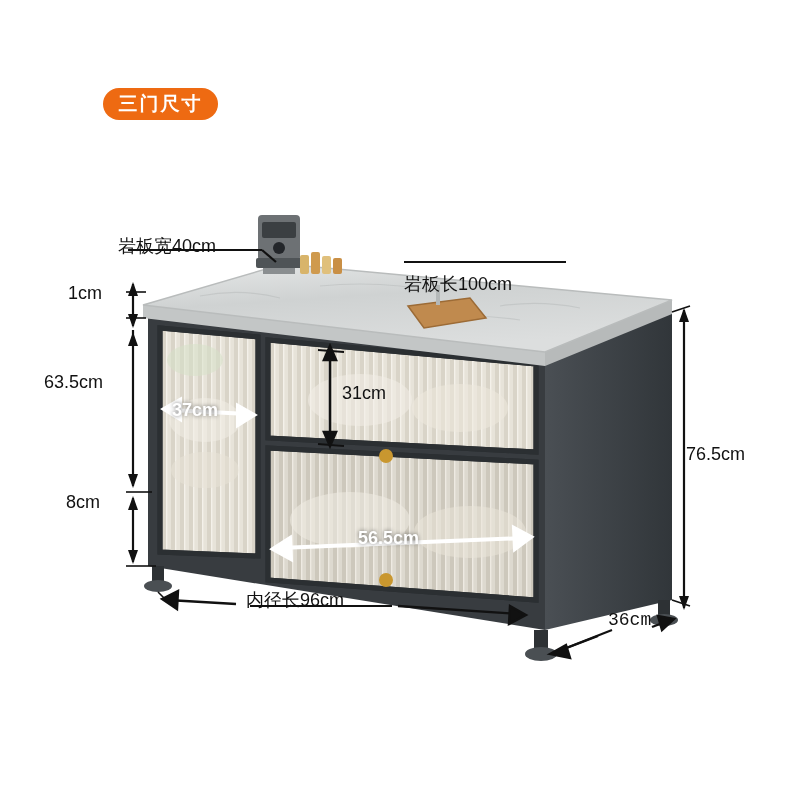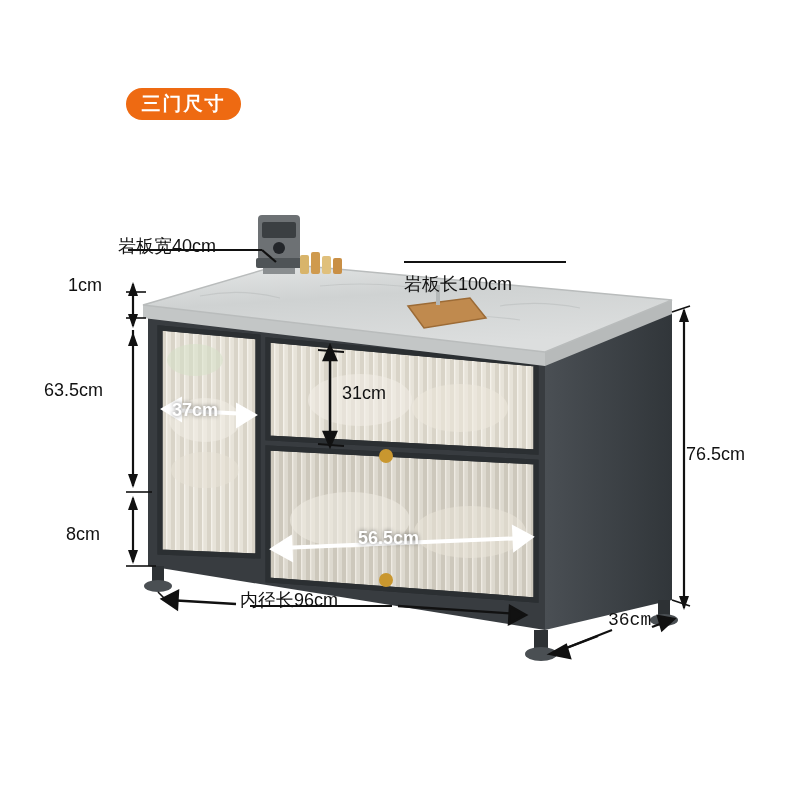--- a/index.html
+++ b/index.html
@@ -7,21 +7,21 @@
     width:800px;height:800px;
     background:#ffffff;
     font-family:"Liberation Sans","DejaVu Sans",sans-serif;
     position:relative;
     overflow:hidden;
     color:#111;
   }
   #stage{position:absolute;left:0;top:0;width:800px;height:800px;}
   .badge{
     position:absolute;
-    left:126px;top:88px;
+    left:103px;top:88px;
     width:115px;height:32px;
     background:#ee6a12;
     border-radius:16px;
     color:#fff;
     font-size:19px;
     font-weight:bold;
     letter-spacing:2px;
     display:flex;align-items:center;justify-content:center;text-align:center;
   }
   .lbl{
@@ -208,23 +208,23 @@
       <polygon points="550,654 566,645 570,658"></polygon>
       <line x1="652" y1="627" x2="668" y2="621"></line>
       <polygon points="674,619 658,616 662,630"></polygon>
     </g>
   </svg>
 
   <div class="badge">三门尺寸</div>
 
   <div class="lbl" style="left:118px;top:234px;">岩板宽40cm</div>
   <div class="lbl" style="left:404px;top:244px;margin-top:28px;">岩板长100cm</div>
-  <div class="lbl" style="left:68px;top:275px;">1cm</div>
-  <div class="lbl" style="left:44px;top:380px;">63.5cm</div>
-  <div class="lbl" style="left:66px;top:492px;margin-top:32px;">8cm</div>
+  <div class="lbl" style="left:68px;top:283px;">1cm</div>
+  <div class="lbl" style="left:44px;top:372px;">63.5cm</div>
+  <div class="lbl" style="left:66px;top:492px;">8cm</div>
   <div class="lbl" style="left:172px;top:400px;font-weight:bold;color:#fff;text-shadow:0 0 4px rgba(0,0,0,.55);">37cm</div>
   <div class="lbl" style="left:342px;top:383px;text-align:center;">31cm</div>
   <div class="lbl" style="left:358px;top:528px;font-weight:bold;color:#fff;text-shadow:0 0 4px rgba(0,0,0,.55);">56.5cm</div>
   <div class="lbl" style="left:686px;top:444px;">76.5cm</div>
-  <div class="lbl" style="left:240px;top:588px;">内径长96cm</div>
+  <div class="lbl" style="left:246px;top:588px;">内径长96cm</div>
   <div class="lbl" style="left:608px;top:610px;font-family:Liberation Mono, monospace;">36cm</div>
 
 </div>
 
 </body></html>

